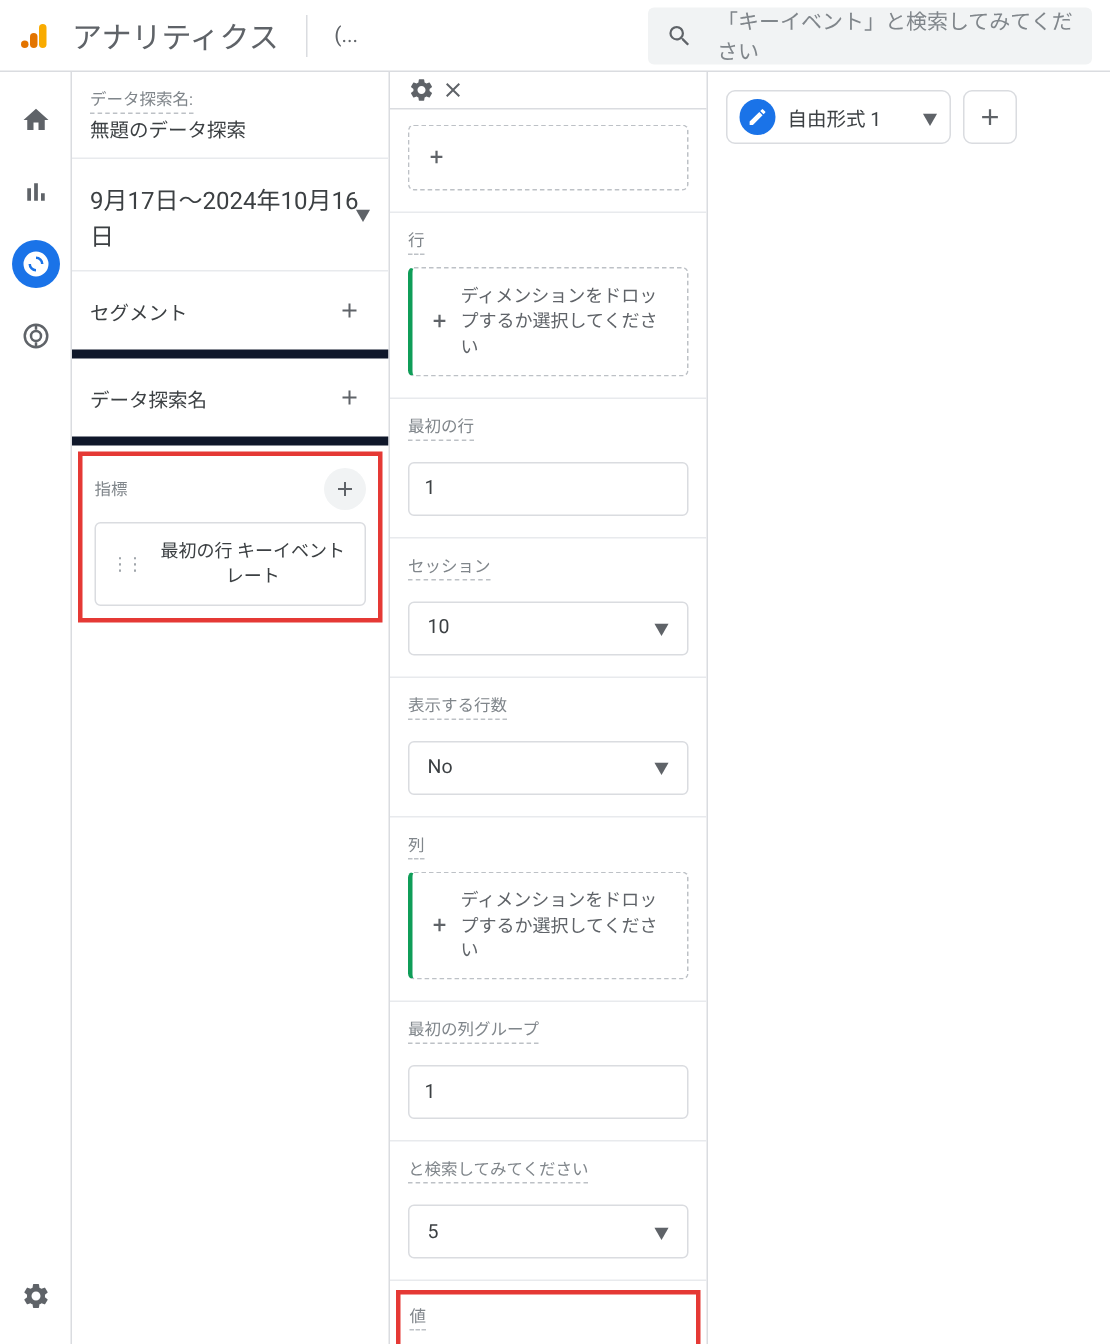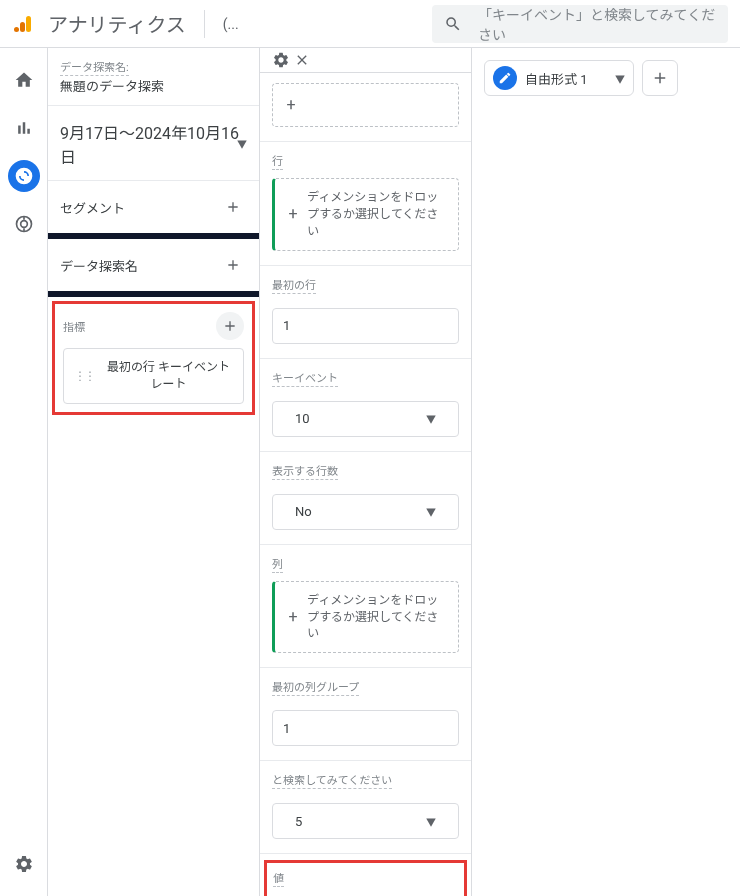--- a/index.html
+++ b/index.html
@@ -54,21 +54,21 @@
 
 .set-section { padding: 10px 12px 14px; border-bottom: 1px solid #e8eaed; }
 .set-label { font-size: 11px; color: #80868b; border-bottom: 1px dashed #bdc1c6; display: inline-block; padding-bottom: 1px; margin-bottom: 8px; }
 
 .drop-zone { border: 1px dashed #bdc1c6; border-radius: 4px; padding: 10px 8px; display: flex; align-items: center; font-size: 12px; color: #5f6368; line-height: 1.4; cursor: pointer; }
 .drop-zone.accent-green { border-left: 3px solid #0f9d58; }
 .drop-plus { width: 20px; display: flex; align-items: center; justify-content: center; color: #5f6368; font-size: 16px; flex-shrink: 0; margin-right: 4px; }
 .drop-text { flex: 1; }
 
 .input-box { border: 1px solid #dadce0; border-radius: 4px; height: 36px; padding: 0 10px; display: flex; align-items: center; font-size: 13px; color: #3c4043; margin-top: 6px; }
-.select-box { border: 1px solid #dadce0; border-radius: 4px; height: 36px; padding: 0 22px; display: flex; align-items: center; justify-content: space-between; font-size: 13px; color: #3c4043; margin-top: 6px; cursor: pointer; }
+.select-box { border: 1px solid #dadce0; border-radius: 4px; height: 36px; padding: 0 12px; display: flex; align-items: center; justify-content: space-between; font-size: 13px; color: #3c4043; margin-top: 6px; cursor: pointer; }
 .select-caret { color: #5f6368; font-size: 10px; }
 
 .highlight-red-settings { border: 3px solid #e53935; padding: 6px; margin: 6px 4px; }
 
 
 .canvas { flex: 1; padding: 12px; }
 .tabbar { display: flex; align-items: flex-start; gap: 8px; }
 .tab { border: 1px solid #dadce0; border-radius: 6px; height: 36px; display: flex; align-items: center; padding: 0 8px; gap: 8px; min-width: 150px; cursor: pointer; }
 .tab-icon { width: 24px; height: 24px; border-radius: 50%; background: #1a73e8; display: flex; align-items: center; justify-content: center; color: #fff; }
 .tab-label { font-size: 13px; color: #3c4043; flex: 1; }
@@ -207,21 +207,21 @@
     </div>
 
     <div class="set-section">
       <div class="set-label">最初の行</div>
       <div class="input-box">
           <span>1</span>
         </div>
     </div>
 
     <div class="set-section">
-      <div class="set-label">キーイベント</div>
+      <div class="set-label">セッション</div>
       <div class="select-box">
         <span>10</span>
         <span class="select-caret">▼</span>
       </div>
     </div>
 
     <div class="set-section">
       <div class="set-label">表示する行数</div>
       <div class="select-box">
         <span>No</span>

